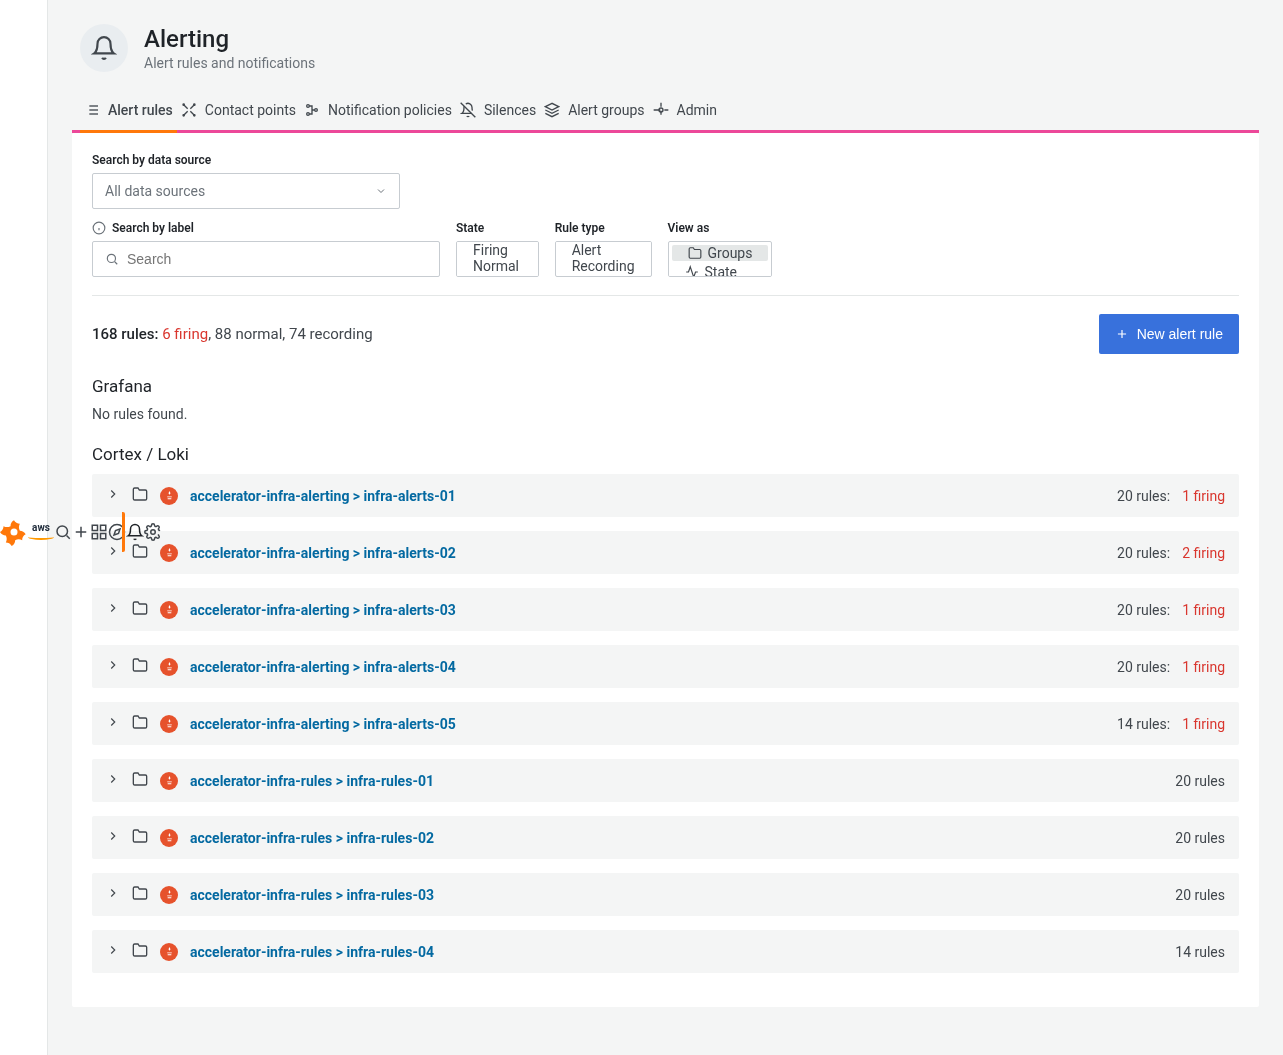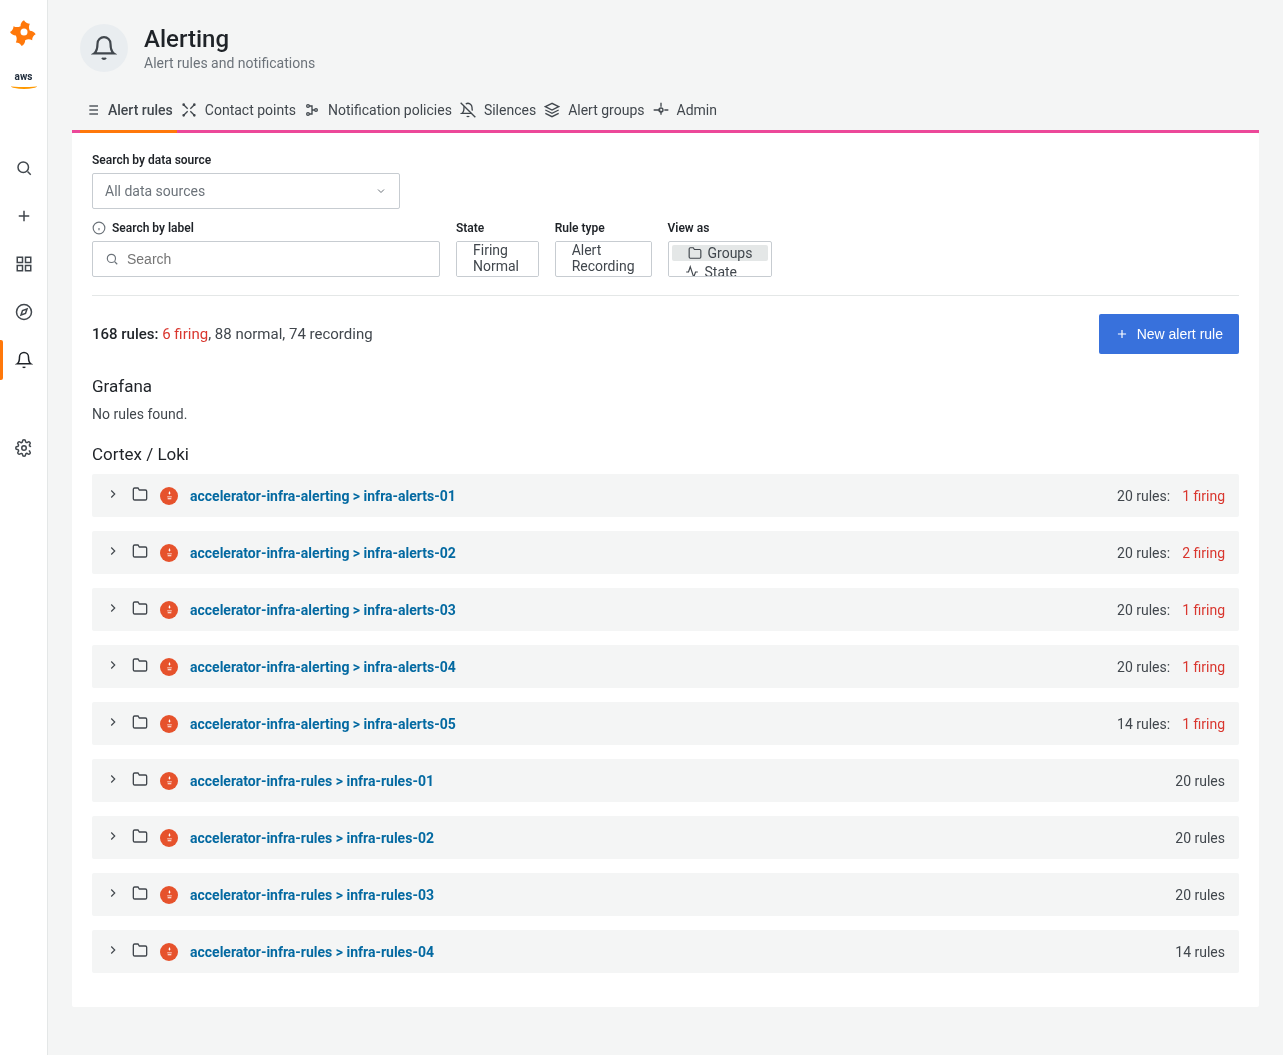--- a/index.html
+++ b/index.html
@@ -10,21 +10,21 @@
       font-size: 14px;
     }
 
     .layout { display: flex; min-height: 100vh; }
 
     
     .sidebar {
       width: 48px;
       background: #fff;
       display: flex;
-      flex-direction: column;
+      flex-direction: row;
       align-items: center;
       padding-top: 8px;
       border-right: 1px solid #e4e7e7;
       flex-shrink: 0;
     }
     .sidebar-item {
       width: 40px;
       height: 40px;
       display: flex;
       align-items: center;

